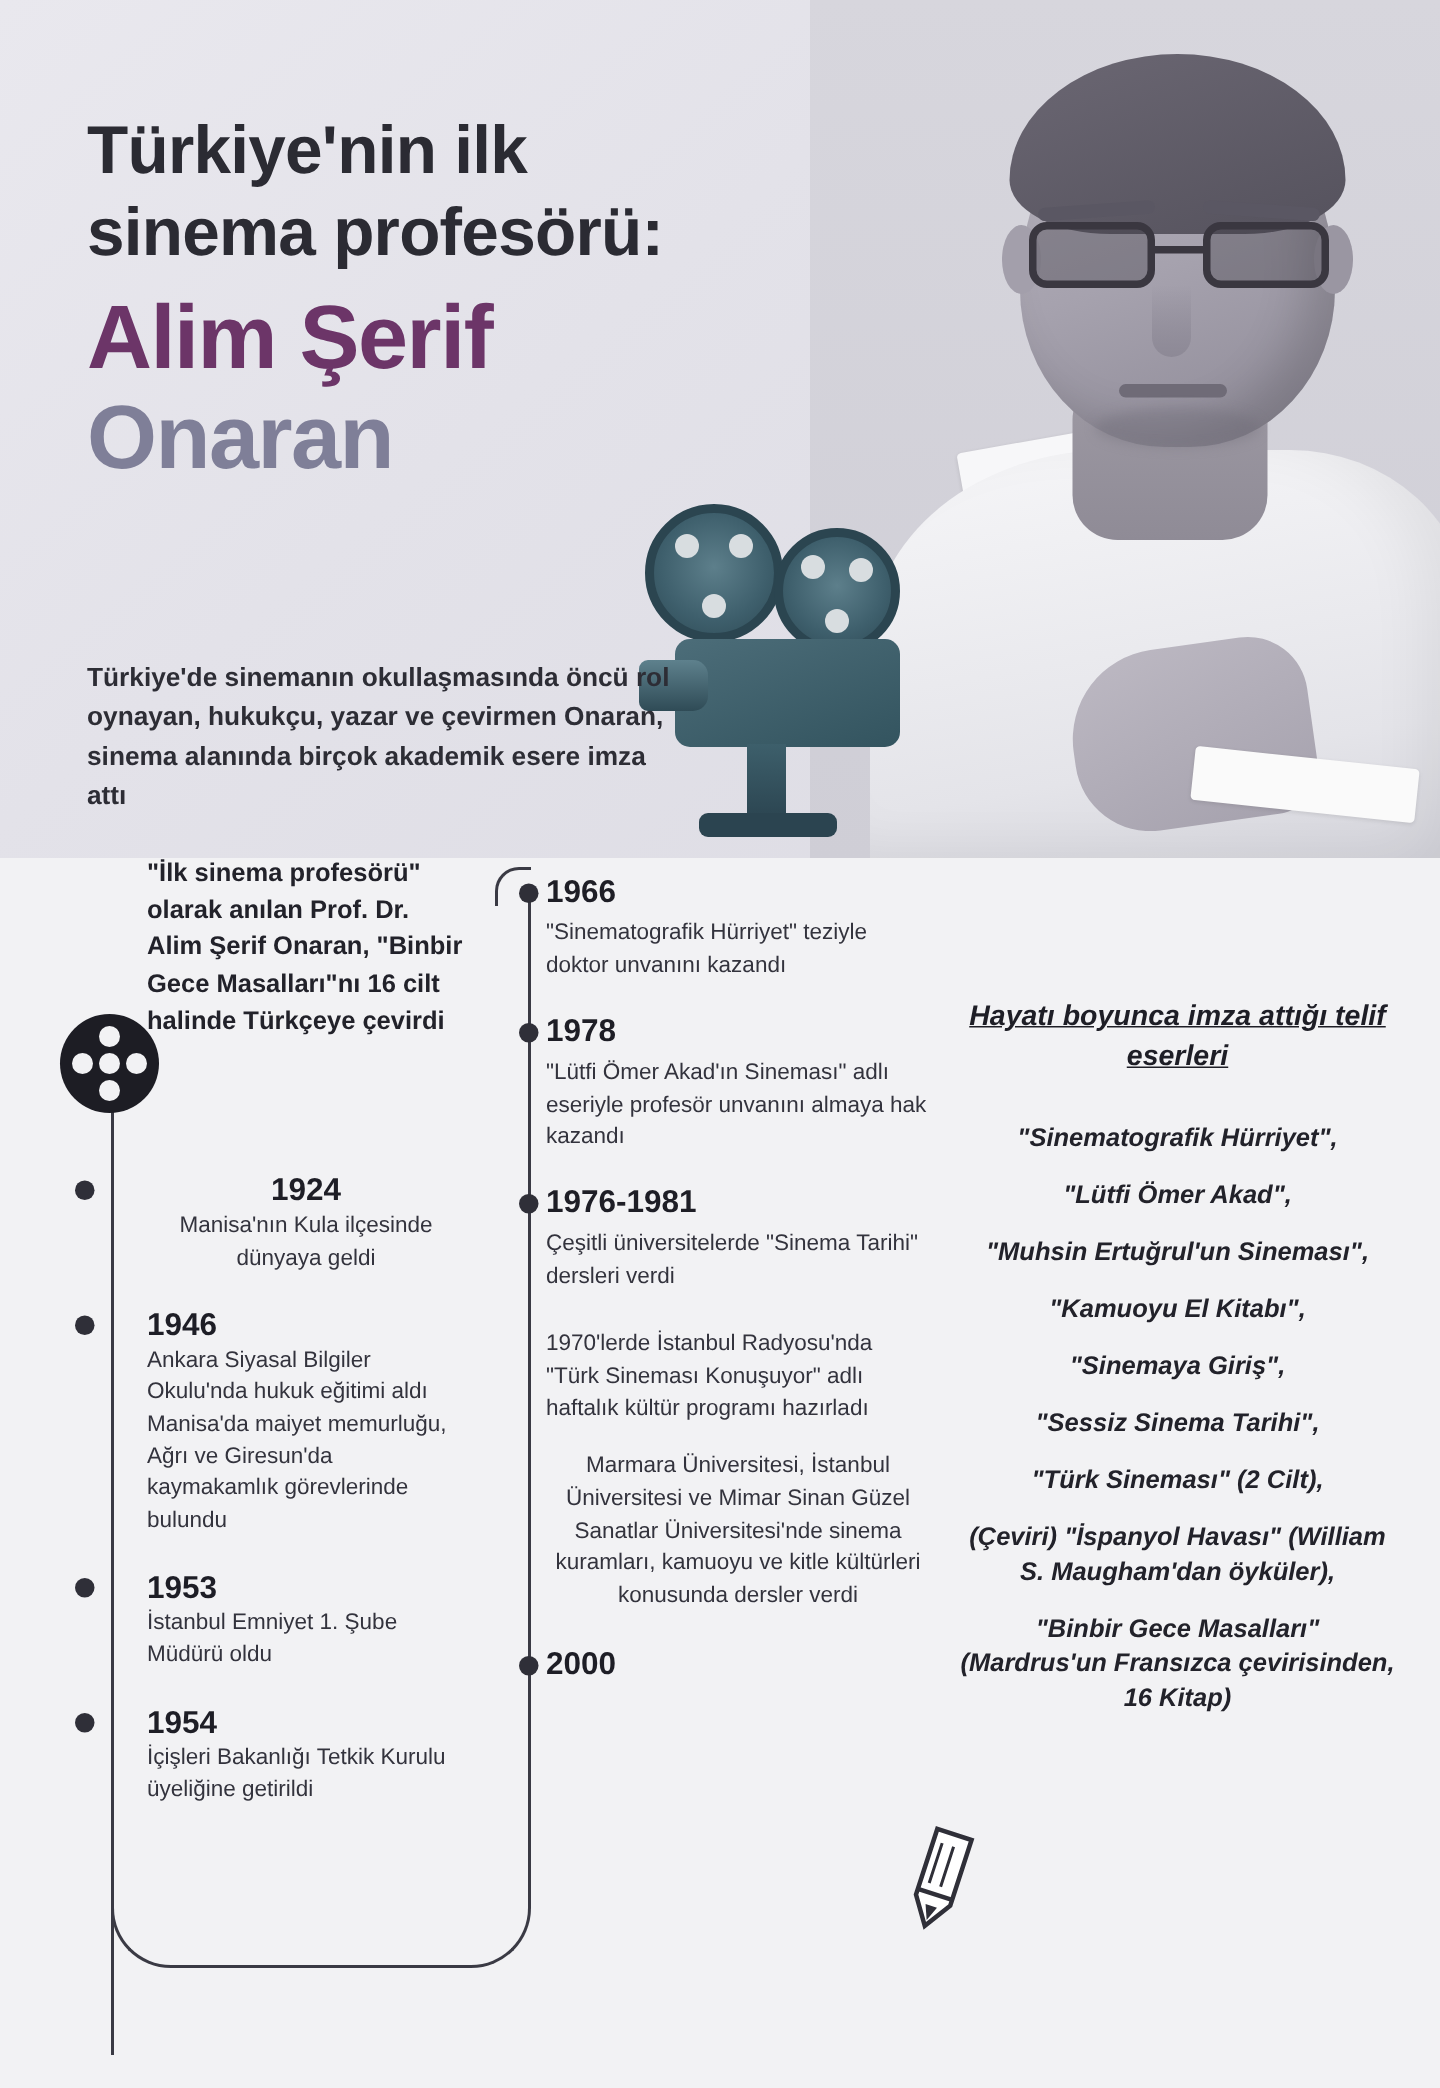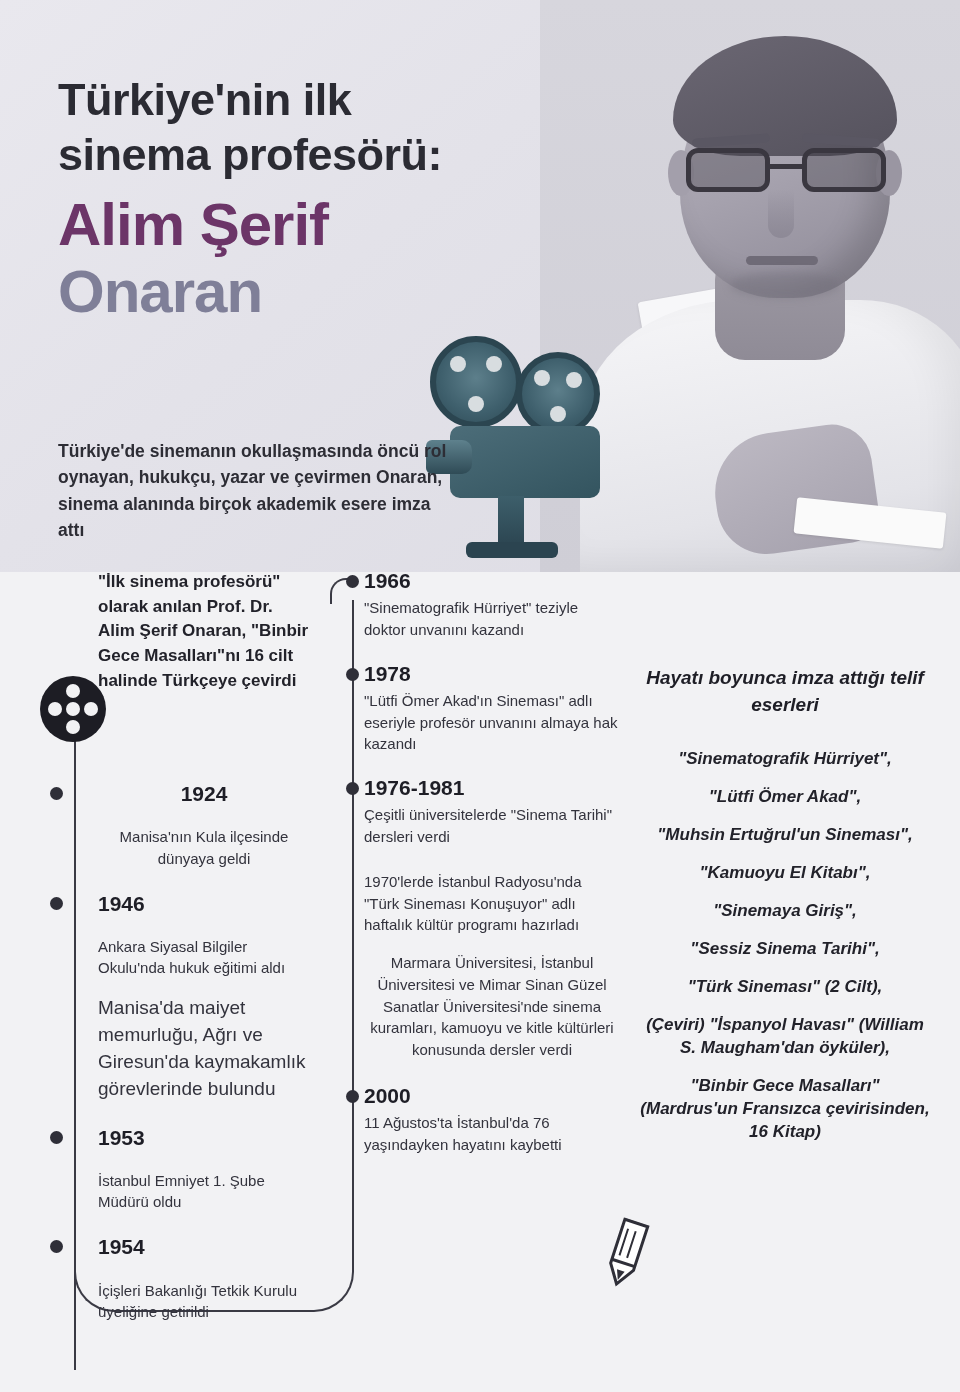--- a/index.html
+++ b/index.html
@@ -129,21 +129,21 @@
   .t-name1 { color: #6c3568; margin-top: 8px; }
   .t-name2 { color: #7f7f98; }
   .subtitle {
     position: absolute; left: 58px; top: 438px; width: 400px;
     font-size: 17.5px; font-weight: 700; color: #2d2d35; line-height: 1.5;
   }
   
   .body-area { position: absolute; left: 0; top: 560px; width: 960px; height: 780px; }
 
   .col-left { position: absolute; left: 40px; top: 10px; width: 270px; }
-  .col-mid  { position: absolute; left: 330px; top: 8px; width: 290px; }
+  .col-mid  { position: absolute; left: 330px; top: 22px; width: 290px; }
   .col-right{ position: absolute; left: 640px; top: 105px; width: 290px; text-align: center; }
 
   .spine {
     position: absolute; left: 74px; top: 130px; width: 2px; height: 680px;
     background: #3a3a44;
   }
   .spine-curve {
     position: absolute; left: 74px; top: 692px; width: 230px; height: 60px;
     border-left: 2px solid #3a3a44;
     border-bottom: 2px solid #3a3a44;
@@ -177,33 +177,33 @@
   }
 
   .quote-box { font-size: 17px; font-weight: 700; color: #22222a; line-height: 1.45; padding-left: 58px; }
 
   .tl-item { position: relative; padding-left: 58px; margin-top: 22px; }
   .tl-item .dot {
     position: absolute; left: 68px; top: 6px; width: 13px; height: 13px;
     border-radius: 50%; background: #2f2f38; margin-left: -58px;
   }
   .tl-year { font-size: 21px; font-weight: 800; color: #1e1e26; line-height: 1.2; }
-  .tl-text { font-size: 15px; color: #33333d; line-height: 1.42; margin-top: 20px; }
-  .tl-sub { font-size: 19px; color: #33333d; line-height: 1.42; margin-top: 16px; }
+  .tl-text { font-size: 15px; color: #33333d; line-height: 1.42; margin-top: 0; }
+  .tl-sub { font-size: 15px; color: #33333d; line-height: 1.42; }
 
   .mid-item { position: relative; padding-left: 34px; margin-bottom: 20px; }
   .mid-item .dot {
     position: absolute; left: 16px; top: 7px; width: 13px; height: 13px;
     border-radius: 50%; background: #2f2f38;
   }
   .mid-year { font-size: 21px; font-weight: 800; color: #1e1e26; line-height: 1.2; }
   .mid-text { font-size: 15px; color: #33333d; line-height: 1.45; margin-top: 4px; }
   .mid-extra { font-size: 15px; color: #33333d; line-height: 1.45; margin-top: 16px; padding-left: 34px; }
 
-  .right-title { font-size: 19px; font-weight: 800; color: #1e1e26; line-height: 1.4; font-style: italic; }
+  .right-title { font-size: 19px; font-weight: 800; color: #1e1e26; line-height: 1.4; font-style: italic; text-decoration: underline; }
   .work { font-size: 17px; font-weight: 700; font-style: italic; color: #22222a; line-height: 1.35; margin-top: 15px; }
 
   .footer {
     position: absolute; left: 0; bottom: 0; width: 960px; height: 62px;
     background: #ffffff;
   }
   .footer-line { position: absolute; left: 50px; top: 8px; width: 860px; height: 1px; background: #d6d6dc; }
   .date { position: absolute; left: 50px; top: 18px; font-size: 10px; color: #6d6d78; }
   .logo {
     position: absolute; right: 50px; top: 10px; width: 92px; height: 36px; text-align: center;
@@ -342,21 +342,20 @@
         <div class="mid-year">1976-1981</div>
         <div class="mid-text">Çeşitli üniversitelerde "Sinema Tarihi" dersleri verdi</div>
       </div>
 
       <div class="mid-extra">1970'lerde İstanbul Radyosu'nda "Türk Sineması Konuşuyor" adlı haftalık kültür programı hazırladı</div>
       <div class="mid-extra" style="margin-bottom:22px;text-align:center;">Marmara Üniversitesi, İstanbul Üniversitesi ve Mimar Sinan Güzel Sanatlar Üniversitesi'nde sinema kuramları, kamuoyu ve kitle kültürleri konusunda dersler verdi</div>
 
       <div class="mid-item">
         <span class="dot"></span>
         <div class="mid-year">2000</div>
-        <div class="mid-text">11 Ağustos'ta İstanbul'da 76 yaşındayken hayatını kaybetti</div>
       </div>
     </div>
 
     <div class="col-right">
       <div class="right-title">Hayatı boyunca imza attığı telif eserleri</div>
       <div class="work" style="margin-top:30px;">"Sinematografik Hürriyet",</div>
       <div class="work">"Lütfi Ömer Akad",</div>
       <div class="work">"Muhsin Ertuğrul'un Sineması",</div>
       <div class="work">"Kamuoyu El Kitabı",</div>
       <div class="work">"Sinemaya Giriş",</div>

